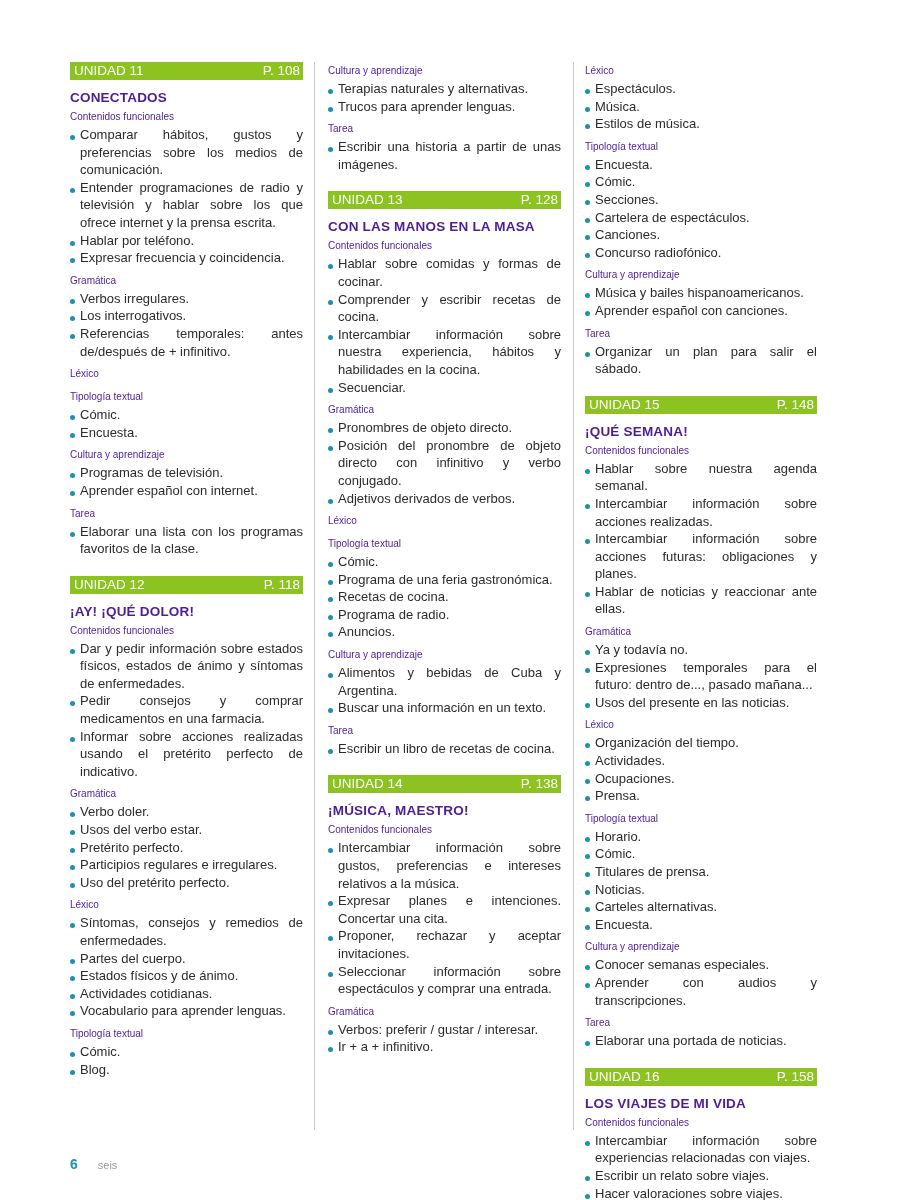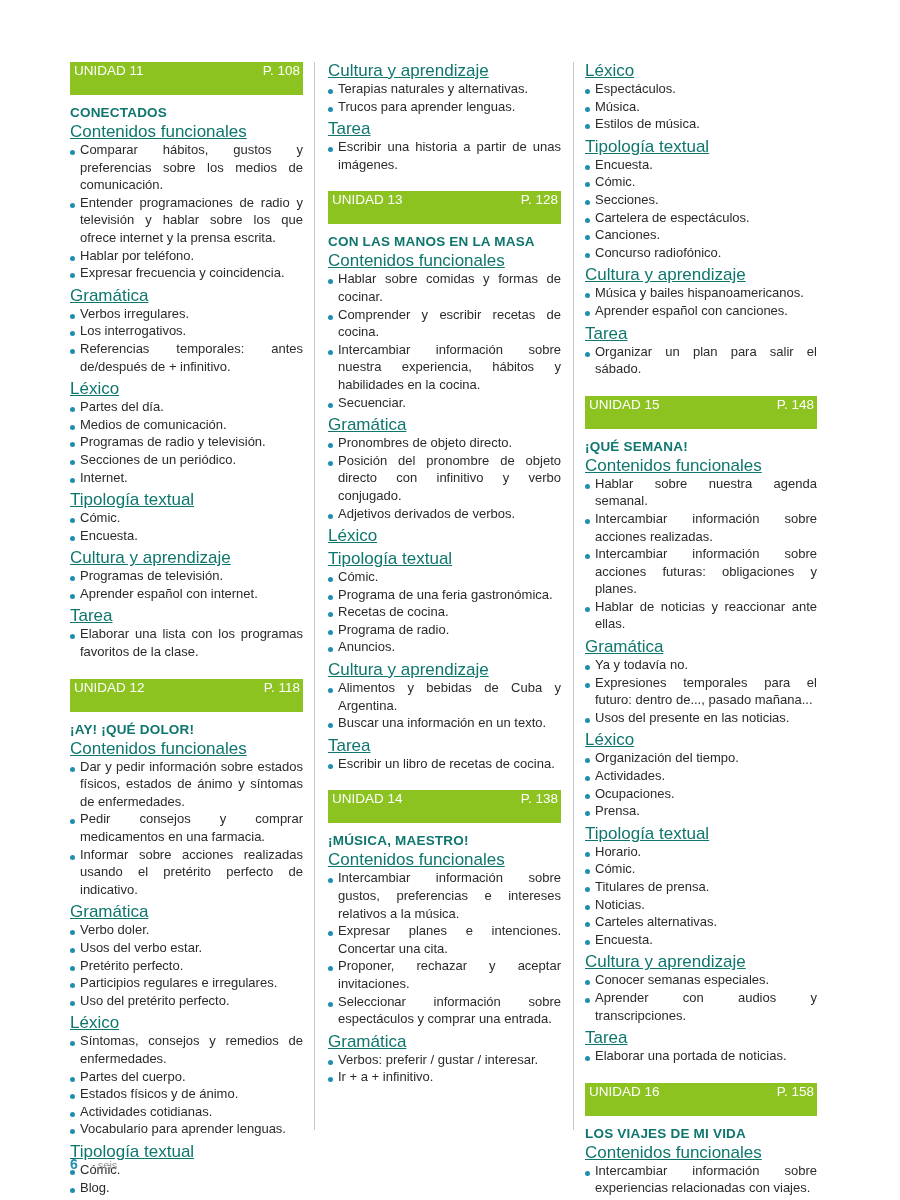--- a/index.html
+++ b/index.html
@@ -5,25 +5,25 @@
   * { box-sizing: border-box; margin: 0; padding: 0; }
   html, body { width: 900px; height: 1200px; background: #ffffff; overflow: hidden; }
   body { font-family: "Liberation Sans", sans-serif; color: #2b2b2b; position: relative; }
   .col { position: absolute; top: 62px; }
   .col1 { left: 70px; width: 233px; }
   .col2 { left: 328px; width: 233px; }
   .col3 { left: 585px; width: 232px; }
   .divider { position: absolute; top: 62px; width: 1px; height: 1068px; background: #c8c8c8; }
   .div1 { left: 314px; }
   .div2 { left: 573px; }
-  .unit-bar { background: #8cc320; color: #ffffff; font-size: 13.5px; height: 33px; line-height: 18px;
+  .unit-bar { background: #8cc320; color: #ffffff; font-size: 13.5px; height: 18px; line-height: 18px;
     padding: 0 3px 0 4px; display: flex; justify-content: space-between; margin-top: 18px; }
   .unit-bar.first { margin-top: 0; }
-  .unit-title { color: #0f766e; font-weight: bold; font-size: 13.5px; margin-top: 10px; margin-bottom: 3px; letter-spacing: 0.2px; }
-  .sec-head { color: #0f766e; font-size: 17px; margin-top: 5px; line-height: 18px; text-decoration: underline; }
+  .unit-title { color: #4c1d95; font-weight: bold; font-size: 13.5px; margin-top: 10px; margin-bottom: 3px; letter-spacing: 0.2px; }
+  .sec-head { color: #4c1d95; font-size: 10px; margin-top: 5px; line-height: 18px; }
   .sec-head.first { margin-top: 0; }
   ul { list-style: none; }
   li { font-size: 13px; line-height: 17.6px; padding-left: 10px; position: relative; text-align: justify; }
   li::before { content: ""; position: absolute; left: 0; top: 9px; width: 5px; height: 5px; border-radius: 50%; background: #1f8fb0; }
   .footer { position: absolute; left: 70px; top: 1156px; font-size: 13px; }
   .footer .num { color: #1f8fb0; font-weight: bold; font-size: 14px; }
   .footer .word { color: #999999; font-size: 11px; margin-left: 20px; }
 </style>
 </head>
 <body>
@@ -44,27 +44,20 @@
     <li>Hablar por teléfono.</li>
     <li>Expresar frecuencia y coincidencia.</li>
   </ul>
   <div class="sec-head">Gramática</div>
   <ul>
     <li>Verbos irregulares.</li>
     <li>Los interrogativos.</li>
     <li>Referencias temporales: antes de/después de + infinitivo.</li>
   </ul>
   <div class="sec-head">Léxico</div>
-  <ul>
-    <li>Partes del día.</li>
-    <li>Medios de comunicación.</li>
-    <li>Programas de radio y televisión.</li>
-    <li>Secciones de un periódico.</li>
-    <li>Internet.</li>
-  </ul>
   <div class="sec-head">Tipología textual</div>
   <ul>
     <li>Cómic.</li>
     <li>Encuesta.</li>
   </ul>
   <div class="sec-head">Cultura y aprendizaje</div>
   <ul>
     <li>Programas de televisión.</li>
     <li>Aprender español con internet.</li>
   </ul>

